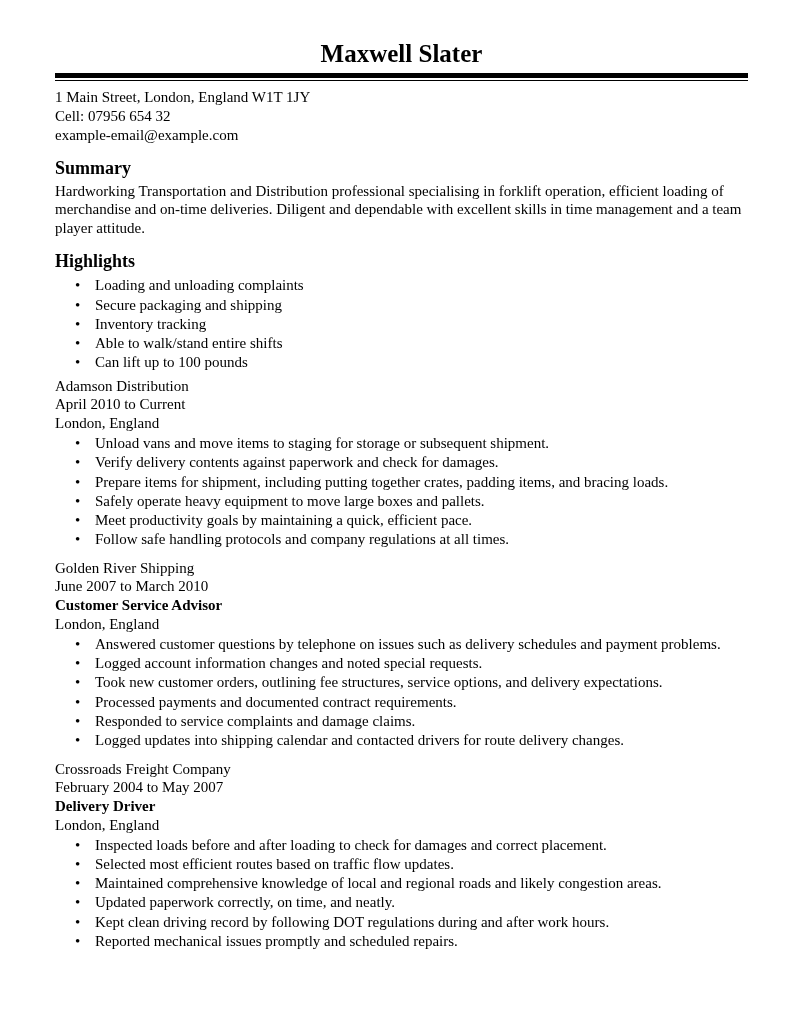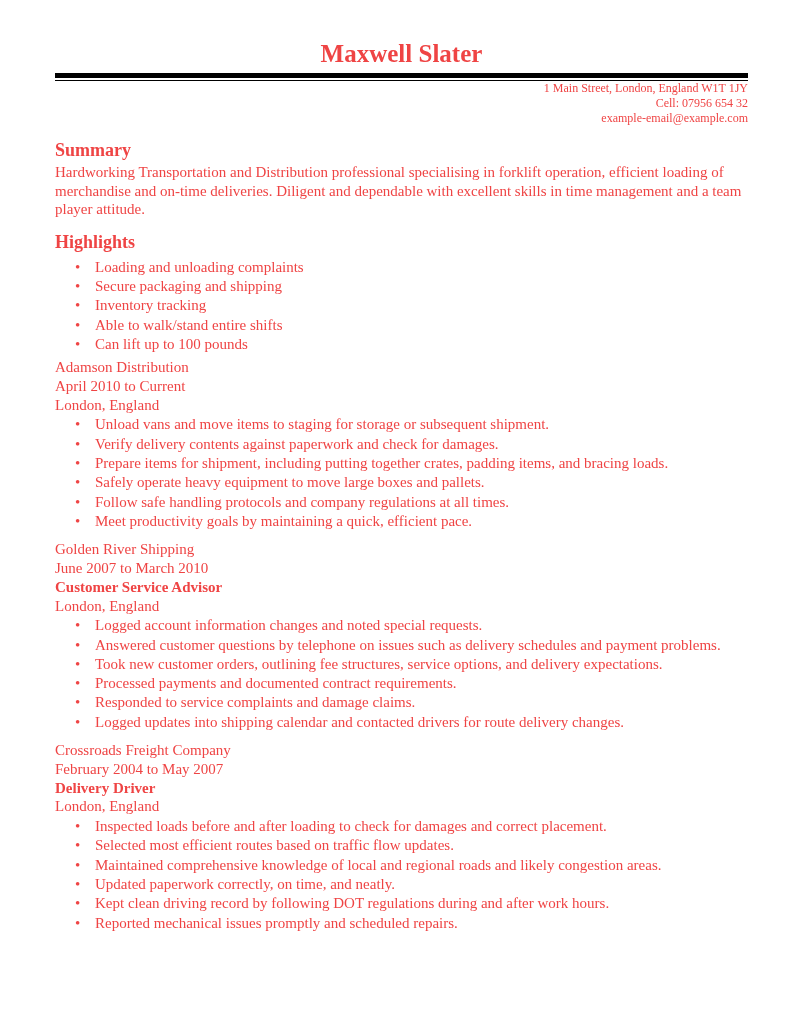--- a/index.html
+++ b/index.html
@@ -8,40 +8,41 @@
     background: #ffffff;
   }
   .page {
     position: relative;
     width: 800px;
     height: 1035px;
     box-sizing: border-box;
     padding: 40px 52px 20px 55px;
     background: #ffffff;
     font-family: "Liberation Serif", "DejaVu Serif", serif;
-    color: #ef4444;
+    color: #000000;
     overflow: hidden;
   }
   .name {
     text-align: center;
     font-size: 25px;
     font-weight: bold;
     margin: 0;
     line-height: 1.1;
   }
   .header-rule {
     margin-top: 5px;
     height: 2px;
     border-top: 5px solid #000;
     border-bottom: 1px solid #000;
   }
   .contact {
-    text-align: right;
-    font-size: 12px;
+    text-align: left;
+    font-size: 15px;
     line-height: 1.28;
+    margin-top: 7px;
   }
   h2.section-heading {
     font-size: 18px;
     font-weight: bold;
     margin: 13px 0 3px 0;
     line-height: 1.15;
   }
   .body-text {
     font-size: 15px;
     line-height: 1.24;
@@ -123,35 +124,35 @@
     <div class="job-header">
       <span>Adamson Distribution</span>
       <span>April 2010 to Current</span>
     </div>
     <div class="job-location">London, England</div>
     <ul class="blist">
       <li>Unload vans and move items to staging for storage or subsequent shipment.</li>
       <li>Verify delivery contents against paperwork and check for damages.</li>
       <li>Prepare items for shipment, including putting together crates, padding items, and bracing loads.</li>
       <li>Safely operate heavy equipment to move large boxes and pallets.</li>
+      <li>Meet productivity goals by maintaining a quick, efficient pace.</li>
       <li>Follow safe handling protocols and company regulations at all times.</li>
-      <li>Meet productivity goals by maintaining a quick, efficient pace.</li>
     </ul>
   </div>
 
   <div class="job">
     <div class="job-header">
       <span>Golden River Shipping</span>
       <span>June 2007 to March 2010</span>
     </div>
     <div class="job-title">Customer Service Advisor</div>
     <div class="job-location">London, England</div>
     <ul class="blist">
+      <li>Answered customer questions by telephone on issues such as delivery schedules and payment problems.</li>
       <li>Logged account information changes and noted special requests.</li>
-      <li>Answered customer questions by telephone on issues such as delivery schedules and payment problems.</li>
       <li>Took new customer orders, outlining fee structures, service options, and delivery expectations.</li>
       <li>Processed payments and documented contract requirements.</li>
       <li>Responded to service complaints and damage claims.</li>
       <li>Logged updates into shipping calendar and contacted drivers for route delivery changes.</li>
     </ul>
   </div>
 
   <div class="job">
     <div class="job-header">
       <span>Crossroads Freight Company</span>

